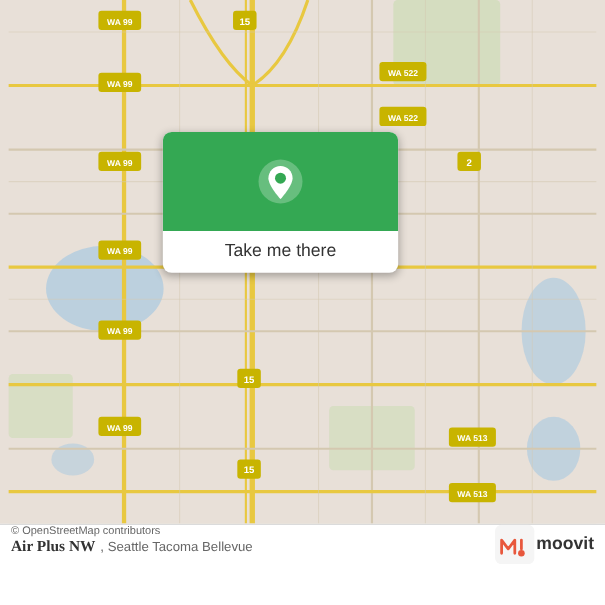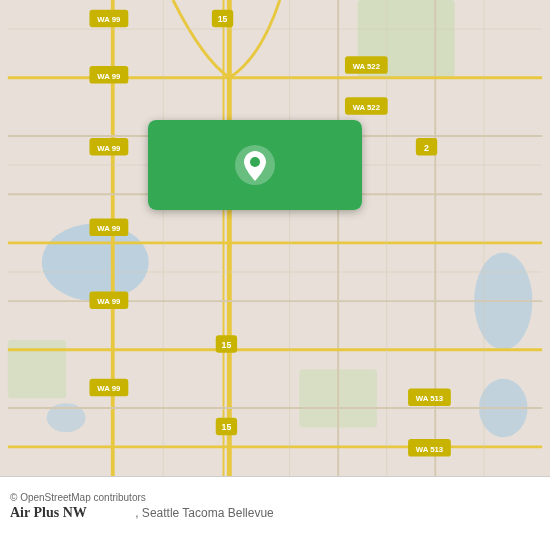--- a/index.html
+++ b/index.html
@@ -26,21 +26,21 @@
       position: absolute;
       top: 0; left: 0;
     }
 
     #footer {
       width: 550px;
       height: 60px;
       background: #fff;
       border-top: 1px solid #ccc;
       display: flex;
-      align-items: center;
+      align-items: flex-start;
       padding: 0 10px;
       justify-content: space-between;
     }
 
     .footer-left {
       display: flex;
       flex-direction: column;
       justify-content: center;
     }
 
@@ -52,21 +52,20 @@
     .footer-title {
       font-size: 14px;
       font-weight: bold;
       color: #333;
       font-family: Liberation Serif, serif;
     }
 
     .footer-subtitle {
       font-size: 12px;
       color: #666;
-      margin-left: 44px;
     }
 
     .moovit-logo {
       display: flex;
       align-items: center;
       gap: 2px;
     }
 
     .moovit-text {
       font-size: 16px;
@@ -199,25 +198,40 @@
 
   <div class="map-popup">
     <div class="popup-top">
 
       <svg class="pin-icon" viewBox="0 0 44 44" xmlns="http://www.w3.org/2000/svg">
         <circle cx="22" cy="22" r="20" fill="white" opacity="0.25"></circle>
         <path d="M22 8 C16 8 11 13 11 19 C11 26 22 38 22 38 C22 38 33 26 33 19 C33 13 28 8 22 8Z" fill="white"></path>
         <circle cx="22" cy="19" r="5" fill="#34a853"></circle>
       </svg>
     </div>
+    <div class="popup-bottom">
+      <span>Take me there</span>
+    </div>
 
   </div>
 </div>
 
 <div id="footer">
   <div class="footer-left">
     <span class="footer-copyright">© OpenStreetMap contributors</span>
     <div>
       <span class="footer-title">Air Plus NW</span>
       <span class="footer-subtitle">, Seattle Tacoma Bellevue</span>
     </div>
   </div>
+  <div class="moovit-logo">
+
+    <svg width="36" height="36" viewBox="0 0 36 36" xmlns="http://www.w3.org/2000/svg">
+      <rect width="36" height="36" rx="6" fill="#f5f5f5"></rect>
+
+      <path d="M6 26 L6 14 L12 22 L18 14 L18 26" stroke="#e8573c" stroke-width="2.5" fill="none" stroke-linecap="round" stroke-linejoin="round"></path>
+
+      <circle cx="24" cy="26" r="3" fill="#e8573c"></circle>
+      <line x1="24" y1="14" x2="24" y2="22" stroke="#e8573c" stroke-width="2.5" stroke-linecap="round"></line>
+    </svg>
+    <span class="moovit-text">moovit</span>
+  </div>
 </div>
 
 </body></html>

